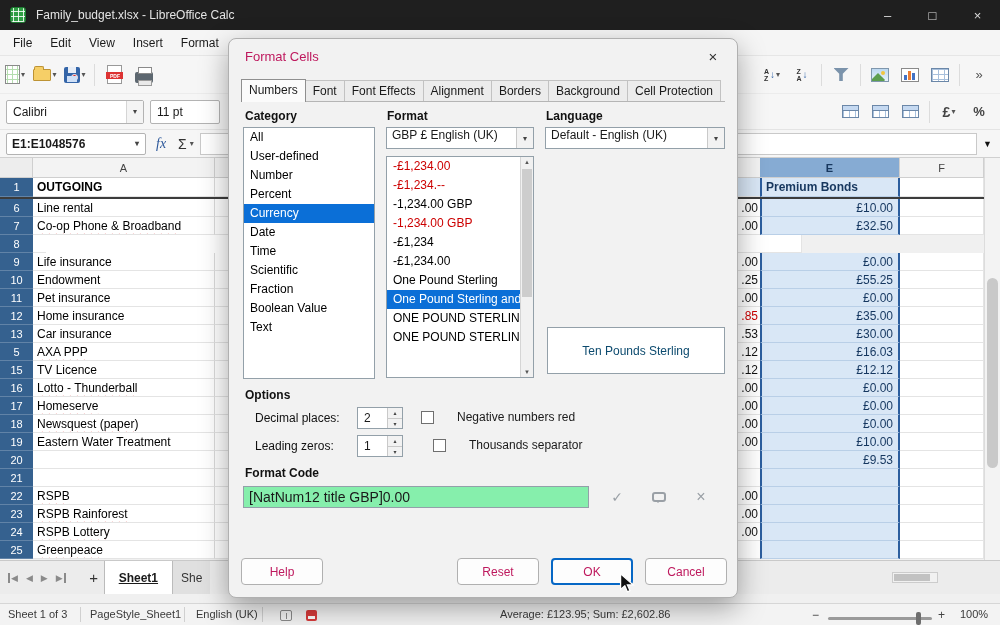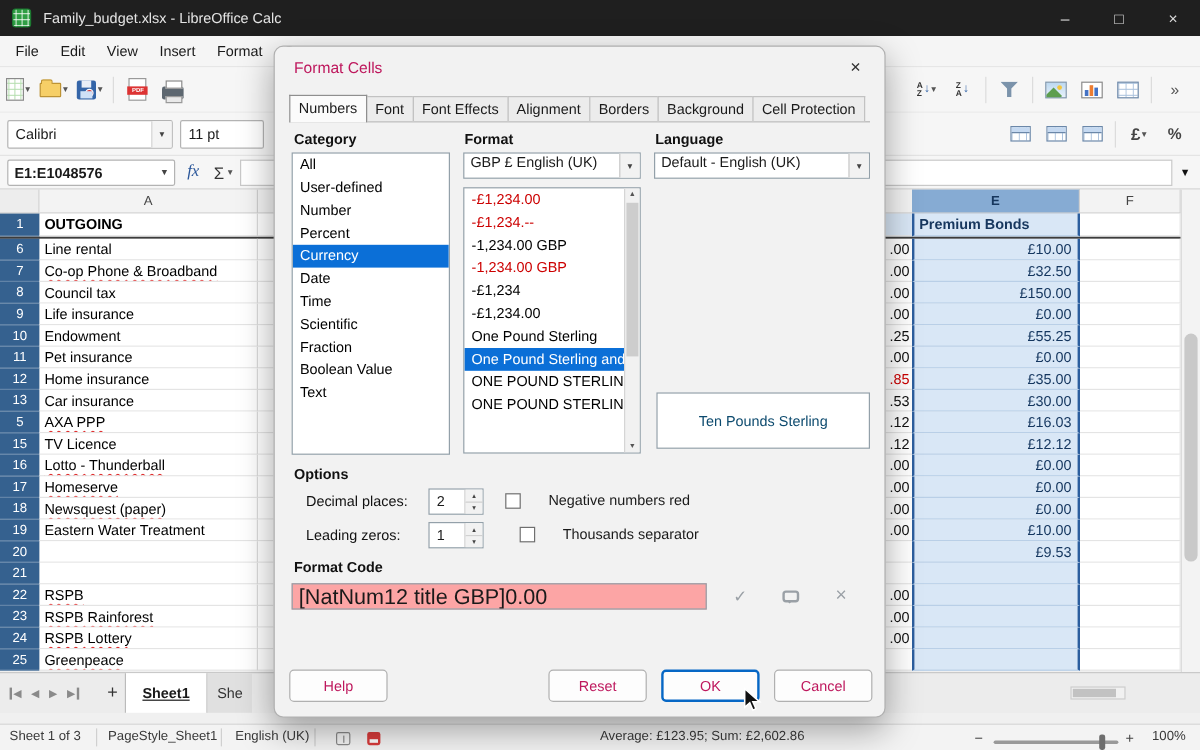--- a/index.html
+++ b/index.html
@@ -156,21 +156,21 @@
   .preview-box { position:absolute; left:318px; top:288px; width:178px; height:47px; background:#fff; border:1px solid #93a0a9; display:flex; align-items:center; justify-content:center; font-size:12px; color:#0c4a6e; }
   .opt-lbl { position:absolute; font-size:12px; color:#111; }
   .spin { position:absolute; width:46px; height:22px; background:#fff; border:1px solid #93a0a9; display:flex; }
   .spin .val { flex:1; display:flex; align-items:center; padding-left:6px; font-size:12px; }
   .spin .btns { width:15px; border-left:1px solid #c9c9c9; display:flex; flex-direction:column; }
   .spin .btns span { flex:1; display:flex; align-items:center; justify-content:center; font-size:6px; color:#444; background:#f2f2f2; }
   .spin .btns span:first-child { border-bottom:1px solid #c9c9c9; }
   .checkrow { position:absolute; display:flex; align-items:center; gap:23px; }
   .cbx { width:13px; height:13px; background:#fff; border:1px solid #6f6f6f; }
   .checkrow .clbl { font-size:12px; }
-  .fc-input { position:absolute; left:14px; top:447px; width:346px; height:22px; background:#fca5a5; border:1px solid #93a0a9; display:flex; align-items:center; padding-left:5px; font-size:18px; }
+  .fc-input { position:absolute; left:14px; top:447px; width:346px; height:22px; background:#86efac; border:1px solid #93a0a9; display:flex; align-items:center; padding-left:5px; font-size:14px; }
   .flat-btn { position:absolute; top:445px; width:32px; height:26px; display:flex; align-items:center; justify-content:center; color:#9aa0a6; }
   .i-bubble { width:14px; height:10px; border:2px solid #9aa0a6; border-radius:3px; position:relative; }
   .i-bubble::after { content:""; position:absolute; left:1px; bottom:-6px; border:3px solid transparent; border-top-color:#9aa0a6; }
   .dbtn { position:absolute; top:519px; width:82px; height:27px; background:#fdfdfd; border:1px solid #b0b0b0; border-radius:4px; display:flex; align-items:center; justify-content:center; font-size:12px; color:#be185d; }
   .dbtn.ok { border:2px solid #0667c5; }
 
   .cursor-svg { position:absolute; left:616px; top:572px; z-index:100; }
 </style>
 </head>
 <body>
@@ -338,23 +338,20 @@
           <span class="sp">Co-op Phone &amp; Broadband</span>
         </div>
         <div class="cb"></div>
         <div class="cgap"></div>
         <div class="cd">.00</div>
         <div class="ce">£32.50</div>
         <div class="cf"></div>
       </div>
       <div class="grid-row">
         <div class="rh">8</div>
-        <div class="ca">
-          <span>Council tax</span>
-        </div>
         <div class="cb"></div>
         <div class="cgap"></div>
         <div class="cd">.00</div>
         <div class="ce">£150.00</div>
         <div class="cf"></div>
       </div>
       <div class="grid-row">
         <div class="rh">9</div>
         <div class="ca">
           <span>Life insurance</span>

